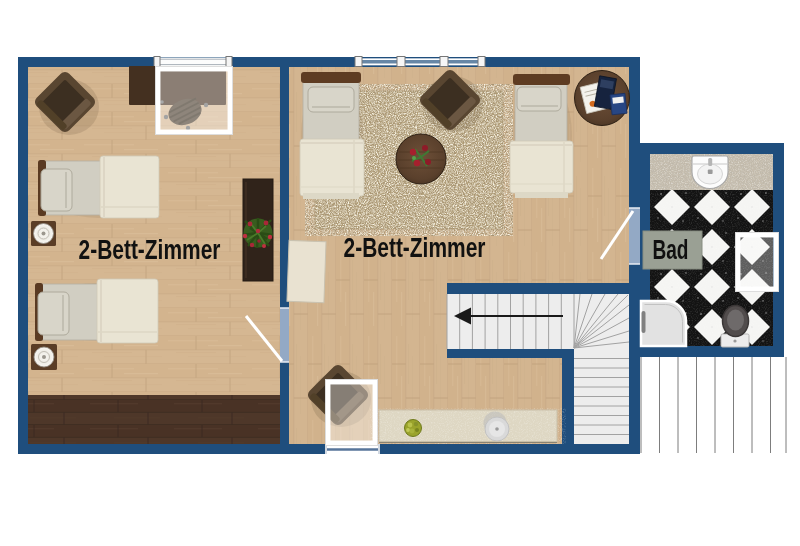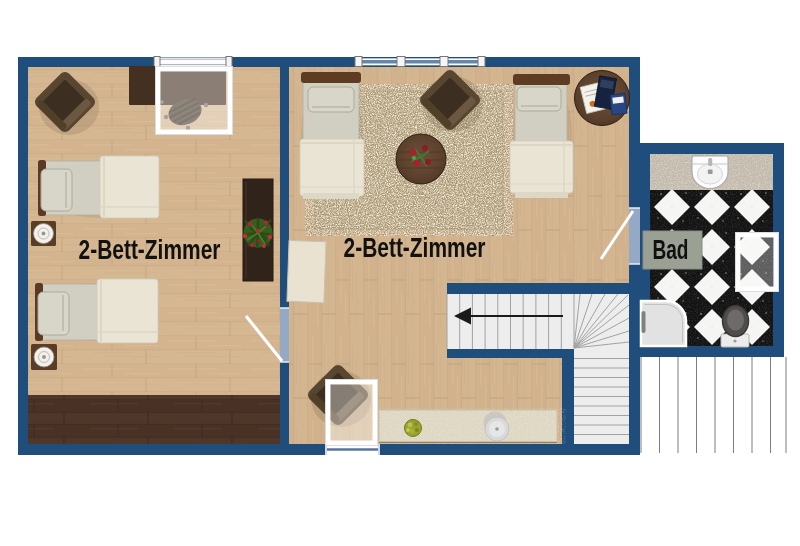--- a/index.html
+++ b/index.html
@@ -1,16 +1,16 @@
 <!DOCTYPE html>
 <html><head>
 <meta charset="utf-8">
 <style>
 html,body{margin:0;padding:0;background:#ffffff;}
-#plan{width:800px;height:546px;position:relative;font-family:"Liberation Sans", sans-serif;}
+#plan{width:800px;height:454px;position:relative;font-family:"Liberation Sans", sans-serif;}
 svg{display:block;}
 </style>
 </head>
 <body>
 <div id="plan">
 <svg width="800" height="546" viewBox="0 0 800 546">
 <defs>
 <pattern id="woodH" width="84" height="28" patternUnits="userSpaceOnUse">
   <rect width="84" height="28" fill="#d5b792"></rect>
   <rect y="0" width="84" height="13.6" fill="#d3b48e"></rect>

